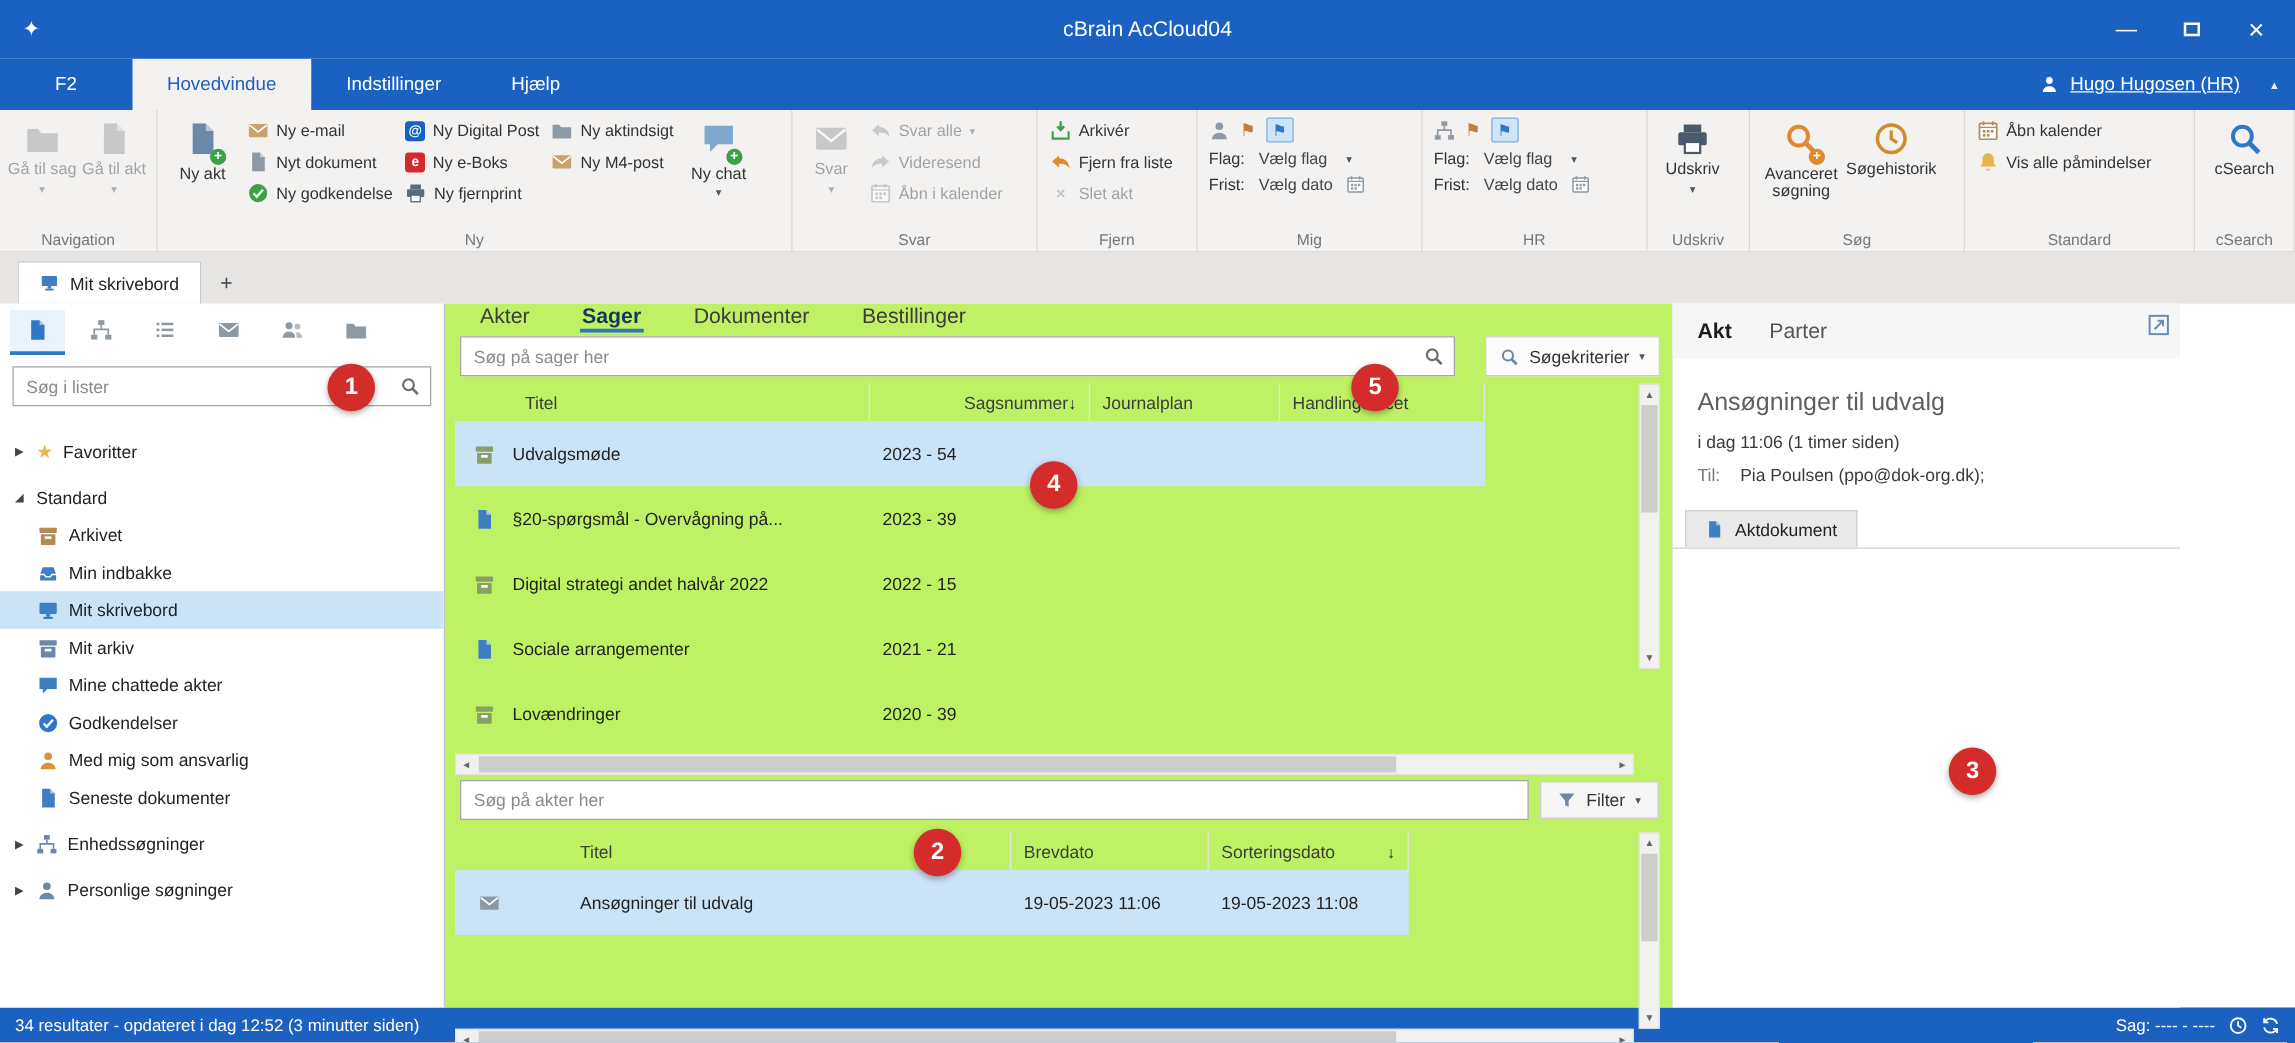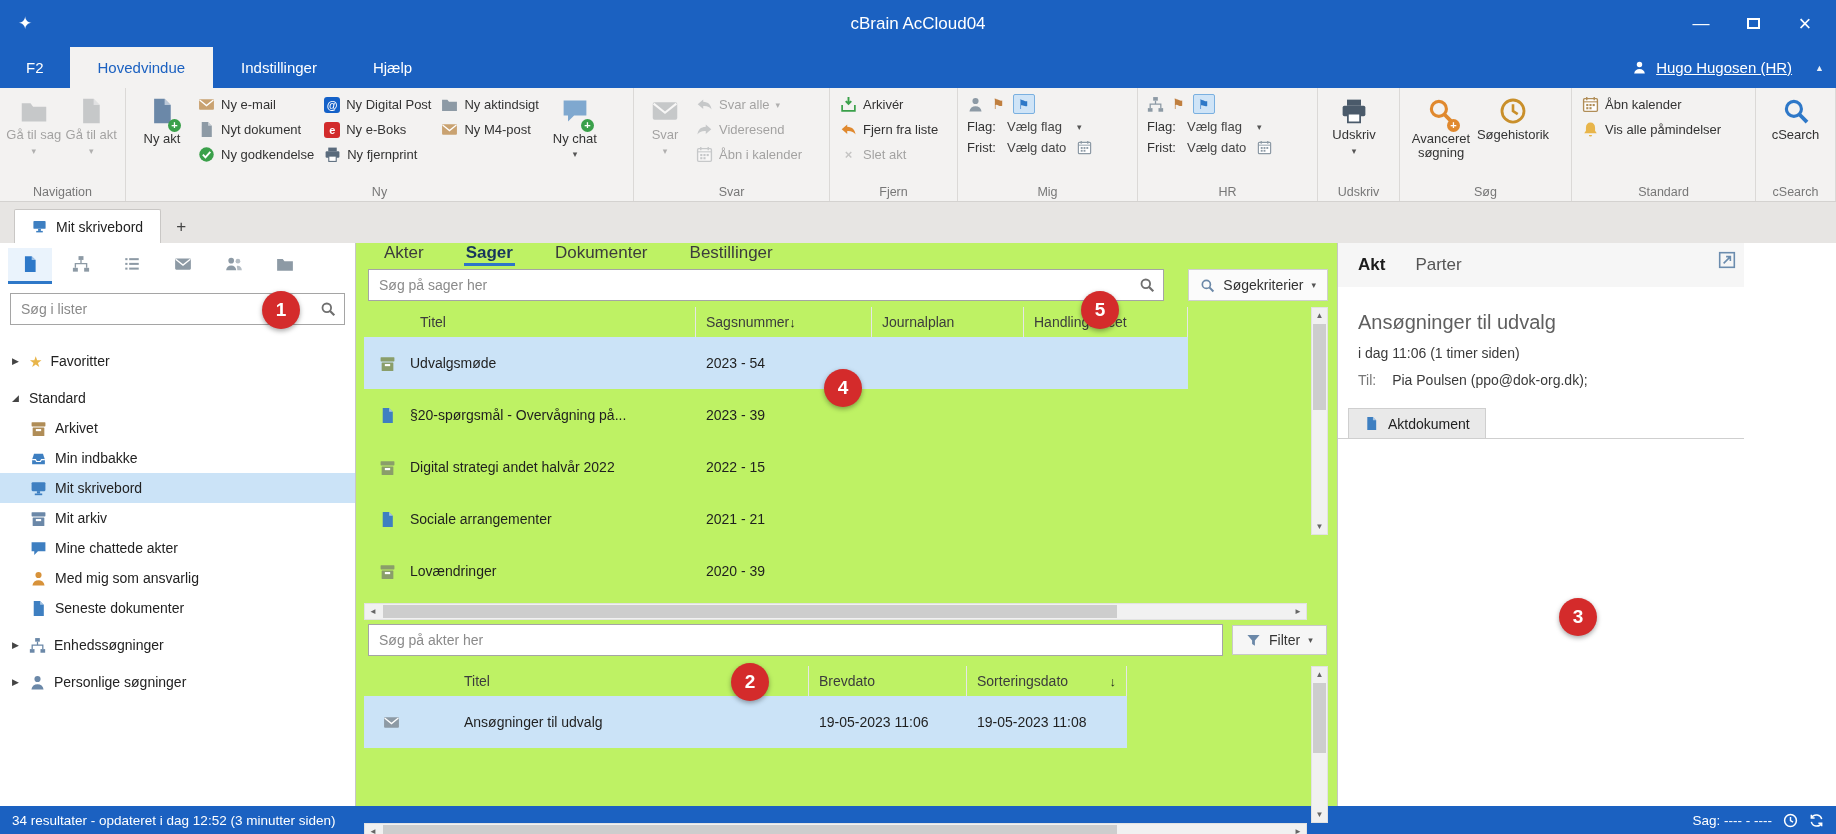--- a/index.html
+++ b/index.html
@@ -9,21 +9,21 @@
   
   .titlebar{height:47px;background:#1b61c1;display:flex;align-items:center;color:#fff;padding:0 10px;position:relative}
   .tb-logo{font-size:17px;margin-left:8px;z-index:2}
   .tb-title{position:absolute;left:0;right:0;text-align:center;font-size:17px}
   .tb-controls{margin-left:auto;display:flex;align-items:center;gap:10px;z-index:2}
   .tb-btn{width:42px;height:30px;display:flex;align-items:center;justify-content:center;font-size:17px;cursor:default}
   .tb-max-glyph{width:13px;height:11px;border:2px solid #fff;display:block}
 
   
   .menubar{height:41px;background:#1b61c1;display:flex;align-items:stretch;color:#fff}
-  .mb-f2{display:flex;align-items:center;padding:0 26px;font-size:15px}
+  .mb-f2{display:flex;align-items:center;padding:0 44px;font-size:15px}
   .mb-item{display:flex;align-items:center;padding:0 28px;font-size:15px}
   .mb-item.active{background:#f3f2f1;color:#1b61c1}
   .mb-right{margin-left:auto;display:flex;align-items:center;gap:9px;padding-right:12px}
   .mb-user{text-decoration:underline;font-size:15px}
   .mb-collapse{font-size:9px;margin-left:14px;opacity:.9}
 
   
   .ribbon{height:114px;background:#f3f2f1;border-bottom:1px solid #d4d2d0;display:flex}
   .rgroup{position:relative;height:100%;border-right:1px solid #dbd9d7;padding:4px 5px 18px;flex:none}
   .rgroup.grow{flex:1}
@@ -90,21 +90,21 @@
   .case-search-row{display:flex;align-items:center;padding:3px 9px 6px 12px}
   .case-search-row .searchbox{width:806px}
   .crit{display:flex;align-items:center;gap:8px;height:32px;padding:0 11px;margin-left:24px;font-size:14px;color:#333;background:#fbfbfb;border:1px solid #cfcfcf}
 
   .listwrap{position:relative}
   .thead{display:flex;height:30px;align-items:center;color:#3c3c3c;font-size:14px;margin-left:8px}
   .hcell{height:100%;display:flex;align-items:center;padding:0 10px;border-right:1px solid #e6e6e6}
   .trow{display:flex;height:52px;align-items:center;font-size:14px;color:#1f1f1f;margin-left:8px}
   .trow.selected{background:#cbe3f7}
   .h-title{width:332px;padding-left:56px}
-  .h-num{width:176px;justify-content:flex-start}
+  .h-num{width:176px;justify-content:flex-end}
   .h-journal{width:152px}
   .h-facet{width:164px}
   .cicon{width:46px;display:flex;justify-content:center}
   .ctitle{width:286px}
   .cnum{width:176px;padding-left:10px}
   .sortarrow{font-size:13px;color:#222}
 
   .vscroll{position:absolute;right:9px;width:17px;background:#f1f1f1;border:1px solid #e2e2e2;display:flex;flex-direction:column;font-size:8px;color:#666}
   .vscroll .sarrow{height:15px;display:flex;align-items:center;justify-content:center}
   .vscroll .vthumb{width:13px;background:#cdcdcd;margin:1px auto;flex:none}
@@ -645,20 +645,26 @@
               </svg></span>
           <span>Mit arkiv</span>
         </div>
         <div class="titem child">
           <span class="ic i17 c-mblue"><svg>
                 <use href="#i-chat"></use>
               </svg></span>
           <span>Mine chattede akter</span>
         </div>
         <div class="titem child">
+          <span class="ic i17 c-blue"><svg>
+                <use href="#i-check"></use>
+              </svg></span>
+          <span>Godkendelser</span>
+        </div>
+        <div class="titem child">
           <span class="ic i17 c-persono"><svg>
                 <use href="#i-person"></use>
               </svg></span>
           <span>Med mig som ansvarlig</span>
         </div>
         <div class="titem child">
           <span class="ic i17 c-mblue"><svg>
                 <use href="#i-doc"></use>
               </svg></span>
           <span>Seneste dokumenter</span>

